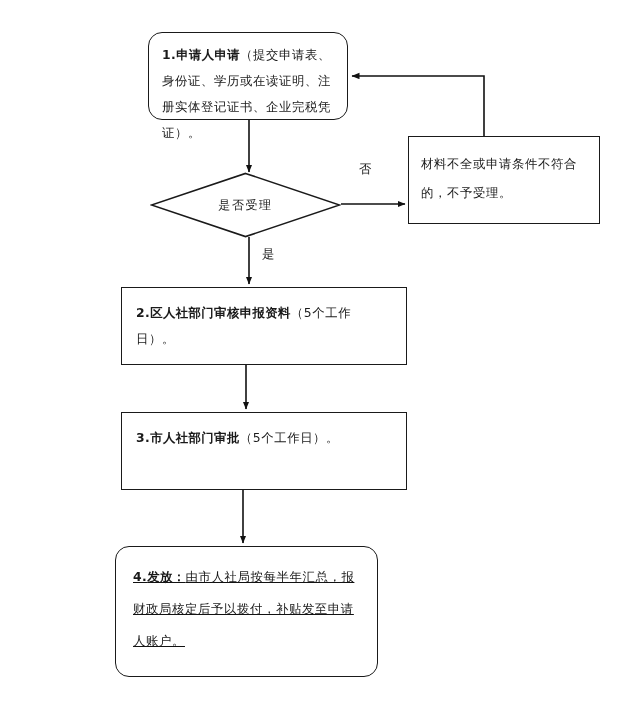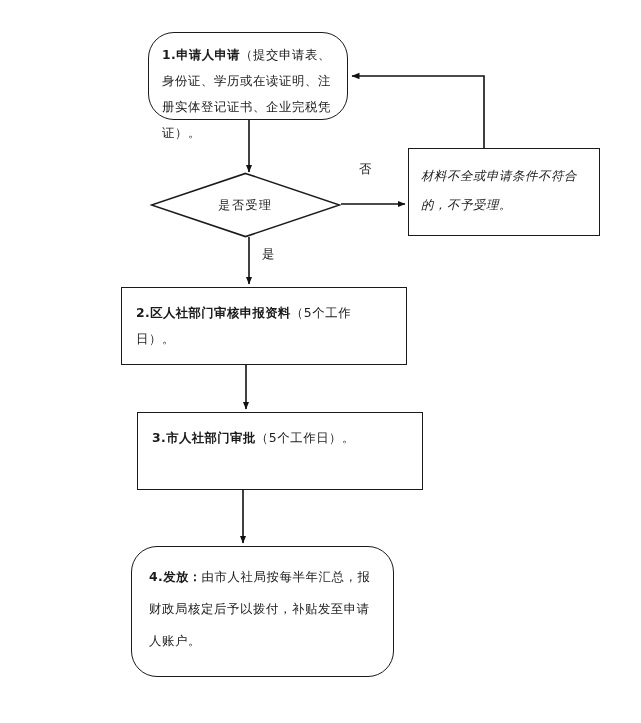--- a/index.html
+++ b/index.html
@@ -22,21 +22,21 @@
     width: 641px;
     height: 723px;
     pointer-events: none;
   }
   .node {
     position: absolute;
     border: 1.4px solid #1a1a1a;
     background: #ffffff;
     color: #111111;
   }
-  .node-rounded { border-radius: 26px; }
+  .node-rounded { border-radius: 14px; }
   .node-text {
     font-size: 12.4px;
     line-height: 26px;
     letter-spacing: 0.6px;
     color: #1a1a1a;
     white-space: normal;
   }
   .node-text b {
     font-weight: 700;
     letter-spacing: 0.4px;
@@ -111,35 +111,35 @@
     <svg width="191" height="66" viewBox="0 0 191 66" xmlns="http://www.w3.org/2000/svg">
       <polygon points="95.5,1.4 189.6,33 95.5,64.6 1.4,33" fill="#ffffff" stroke="#1a1a1a" stroke-width="1.6"></polygon>
     </svg>
     <div class="diamond-label">是否受理</div>
   </div>
 
   <div class="edge-label" style="left:359px; top:161px;">否</div>
 
   <div class="edge-label" style="left:262px; top:246px;">是</div>
 
-  <div class="node" style="left:408px; top:148px; width:192px; height:88px; padding:12px 10px 0 12px;font-style:italic;">
+  <div class="node" style="left:408px; top:136px; width:192px; height:88px; padding:12px 10px 0 12px;">
     <div class="node-text" style="line-height:29px;">材料不全或申请条件不符合的，不予受理。</div>
   </div>
 
   <div class="node" style="left:121px; top:287px; width:286px; height:78px; padding:12px 16px 0 14px;">
     <div class="node-text">
       <b>2.</b><b>区人社部门审核申报资料</b><span>（5个工作日）。</span>
     </div>
   </div>
 
-  <div class="node" style="left:121px; top:412px; width:286px; height:78px; padding:12px 12px 0 14px;margin-left:16px;">
+  <div class="node" style="left:121px; top:412px; width:286px; height:78px; padding:12px 12px 0 14px;">
     <div class="node-text">
       <b>3.</b><b>市人社部门审批</b><span>（5个工作日）。</span>
     </div>
   </div>
 
-  <div class="node node-rounded" style="left:131px; top:546px; width:263px; height:131px; padding:14px 14px 0 17px;">
+  <div class="node node-rounded" style="left:115px; top:546px; width:263px; height:131px; padding:14px 14px 0 17px;text-decoration:underline;">
     <div class="node-text" style="line-height:32px;">
       <b>4.</b><b>发放：</b><span>由市人社局按每半年汇总，报财政局核定后予以拨付，补贴发至申请人账户。</span>
     </div>
   </div>
 
 </div>
 
 </body></html>

